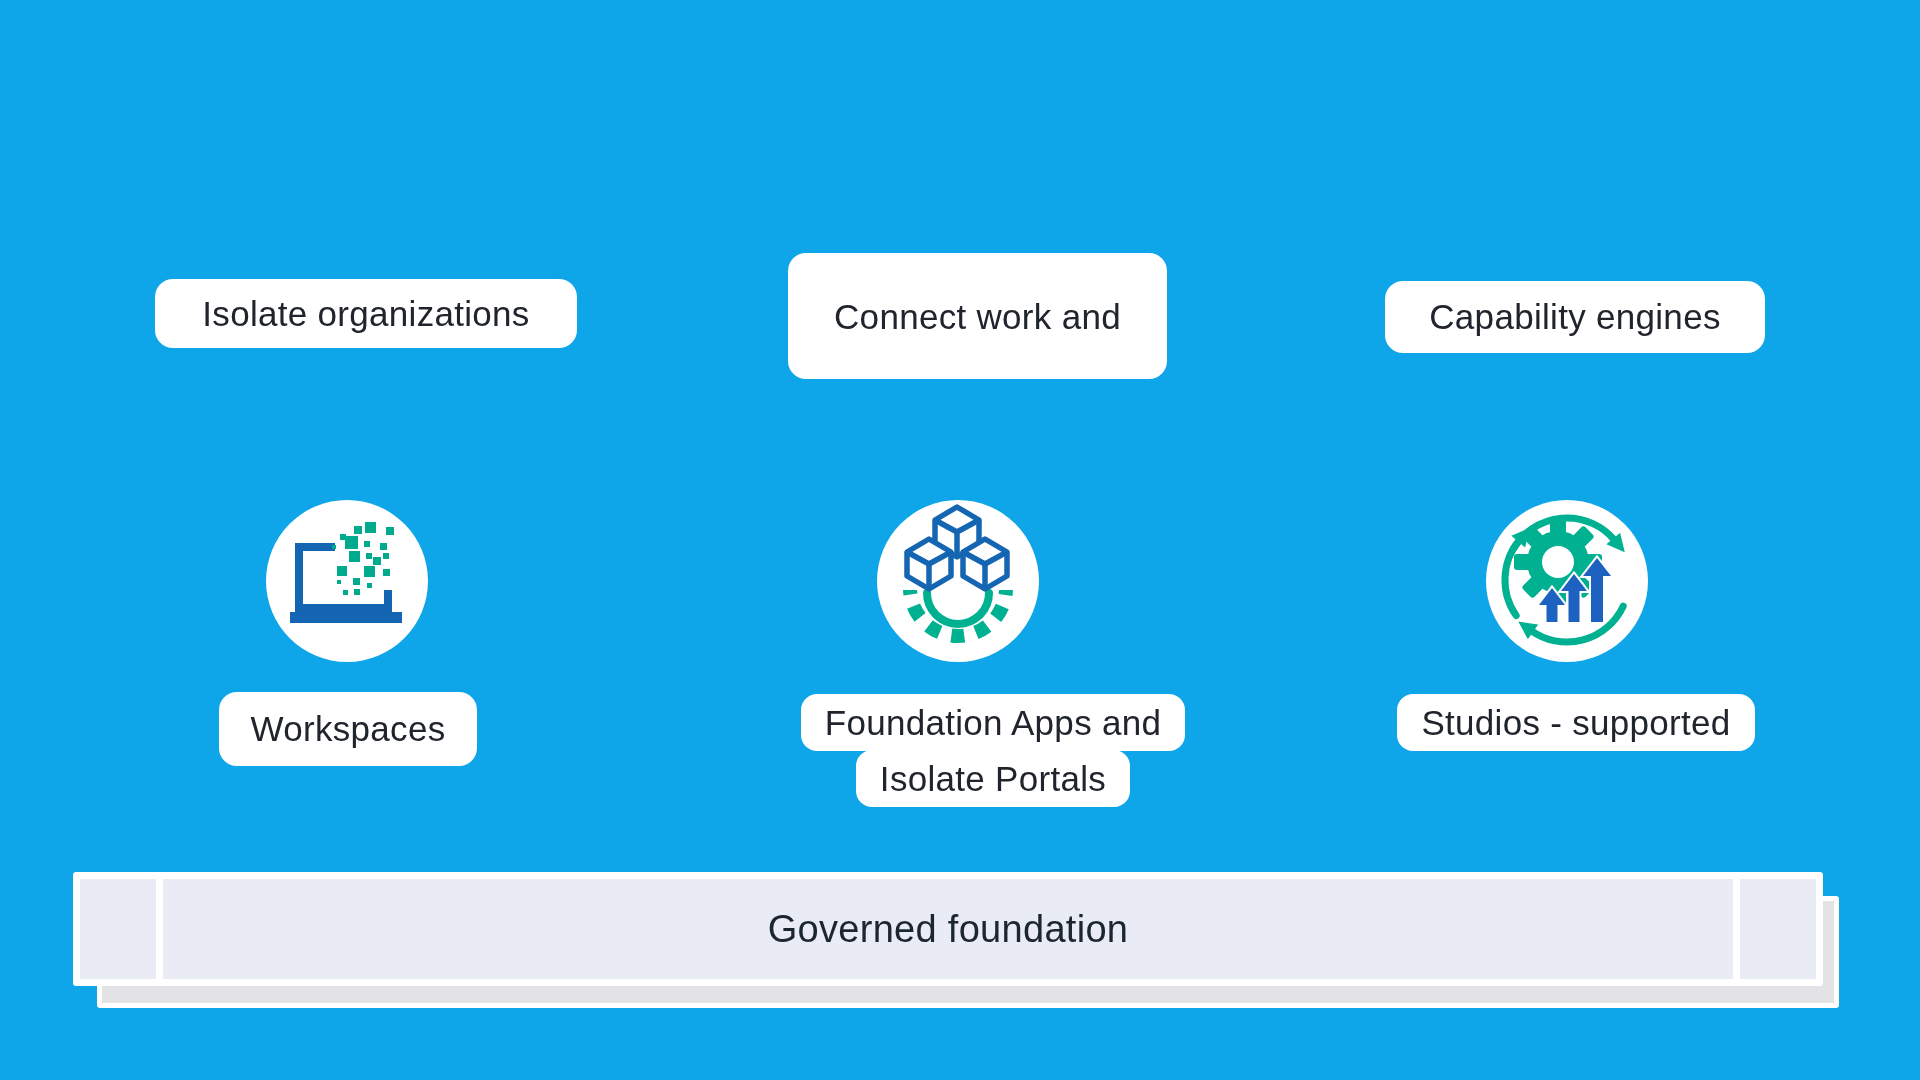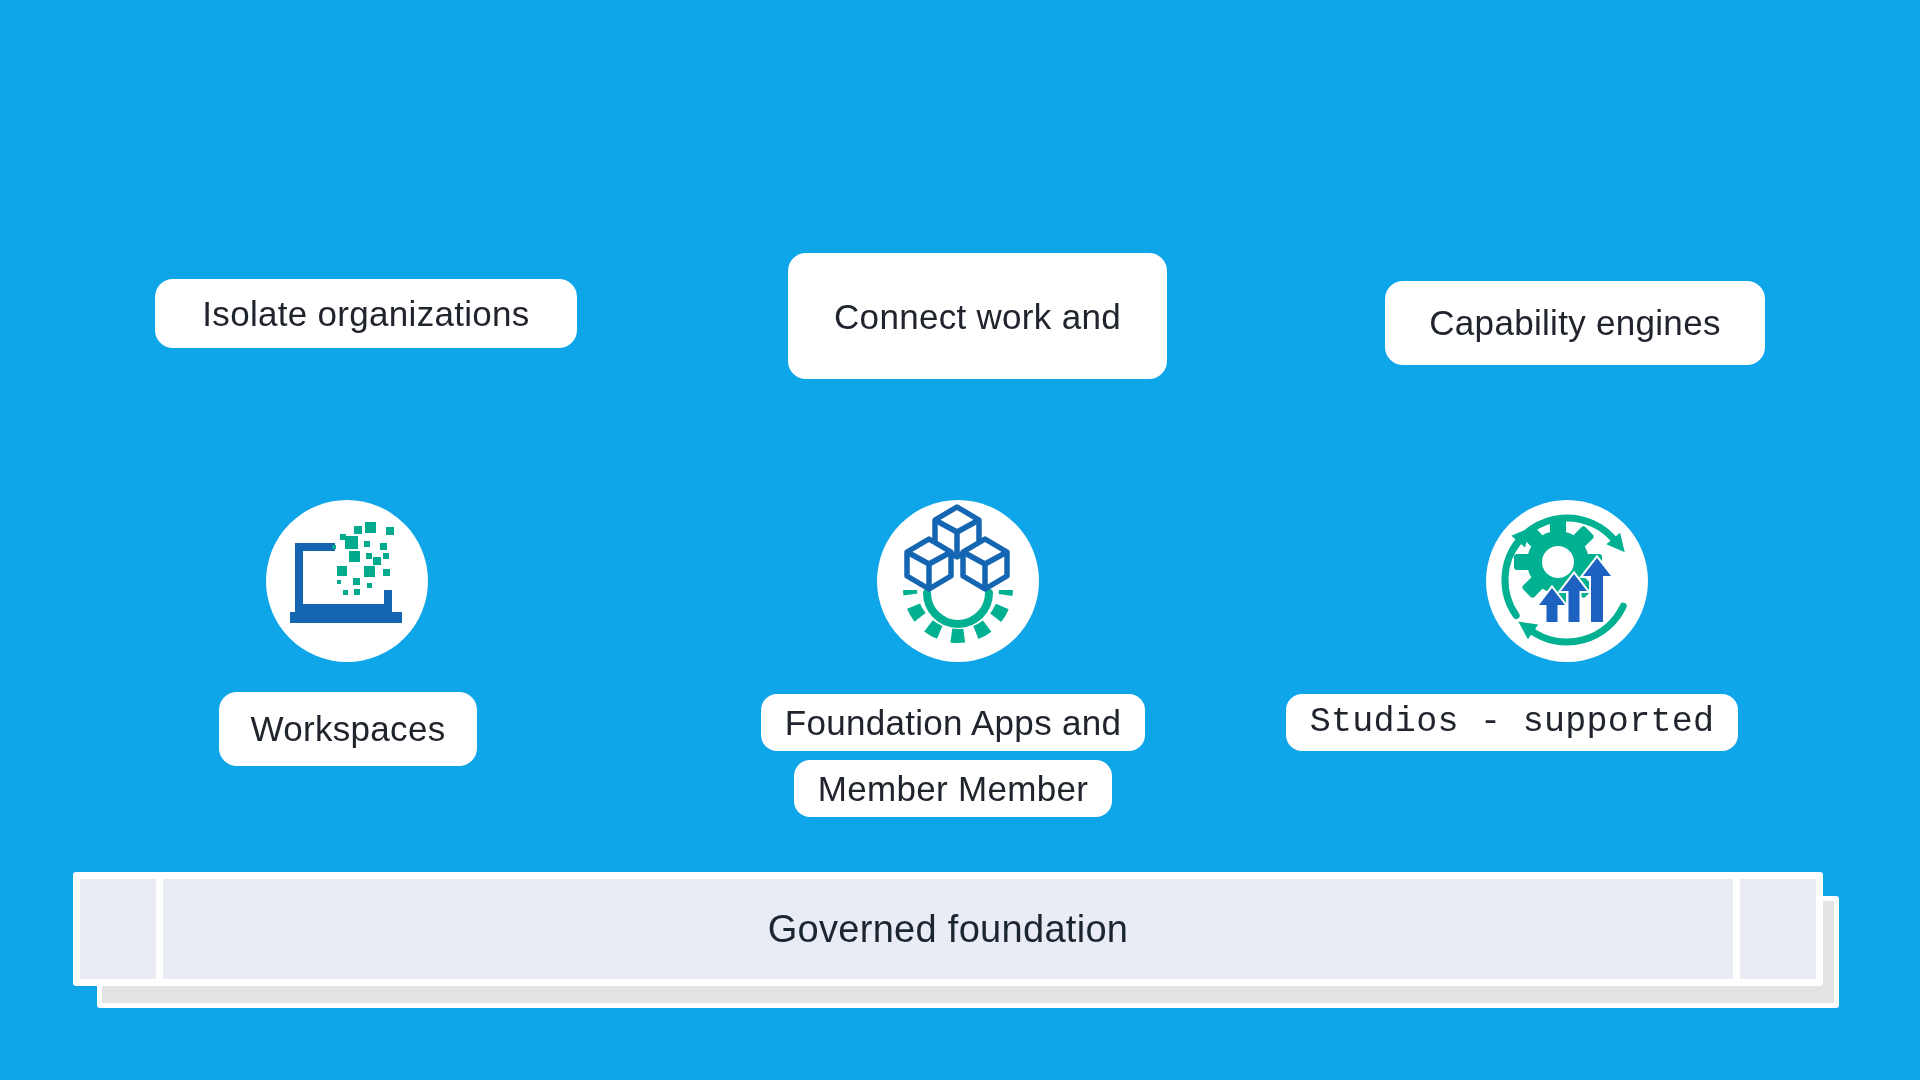--- a/index.html
+++ b/index.html
@@ -8,25 +8,25 @@
     background:#0ea5e9;
     font-family:"Liberation Sans",sans-serif;color:#20242c;
   }
   .pill{
     position:absolute;background:#fff;border-radius:18px;
     display:flex;align-items:center;justify-content:center;text-align:center;
     font-size:35px;letter-spacing:.3px;
   }
   .top1{left:155px;top:279px;width:422px;height:69px;}
   .top2{left:788px;top:253px;width:379px;height:126px;flex-direction:row;line-height:51px;}
-  .top3{left:1385px;top:281px;width:380px;height:84px;}
+  .top3{left:1385px;top:281px;width:380px;height:72px;}
   .ws{left:219px;top:692px;width:258px;height:74px;}
   .pill-stack{position:absolute;display:flex;flex-direction:column;align-items:center;}
-  .ps2{left:730px;top:694px;width:446px;gap:10px;}
-  .ps3{left:1292px;top:694px;width:440px;font-family:Liberation Mono, monospace;}
+  .ps2{left:770px;top:694px;width:446px;}
+  .ps3{left:1356px;top:694px;width:440px;}
   .pill-line{
     background:#fff;border-radius:16px;height:57px;line-height:57px;
     padding:0 24px;font-size:35px;letter-spacing:.3px;white-space:nowrap;text-align:center;
   }
   .pill-line + .pill-line{margin-top:-1px;}
   .circle{
     position:absolute;width:162px;height:162px;border-radius:50%;background:#fff;
     display:flex;align-items:center;justify-content:center;
   }
   .c1{left:266px;top:500px;}
@@ -152,21 +152,21 @@
       </g>
     </svg>
   </div>
 
   <div class="pill ws">
     <span>Workspaces</span>
   </div>
 
   <div class="pill-stack ps2">
     <span class="pill-line">Foundation Apps and</span>
-    <span class="pill-line">Member Member</span>
+    <span class="pill-line">Isolate Portals</span>
   </div>
 
   <div class="pill-stack ps3">
     <span class="pill-line">Studios - supported</span>
   </div>
 
   <div class="bar-shadow"></div>
   <div class="bar">
     <div class="seg seg-side"></div>
     <div class="seg seg-main">

